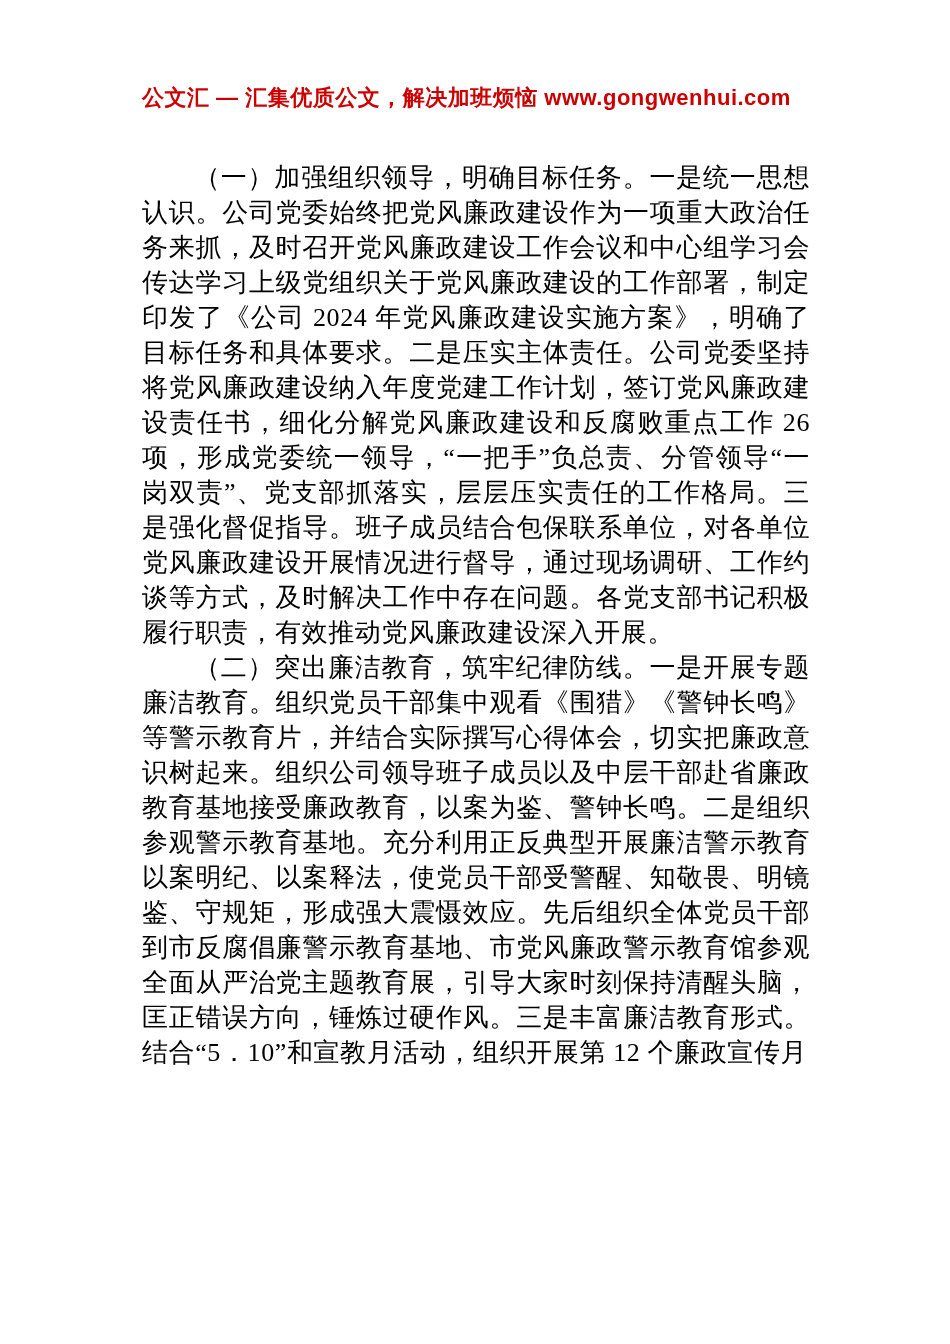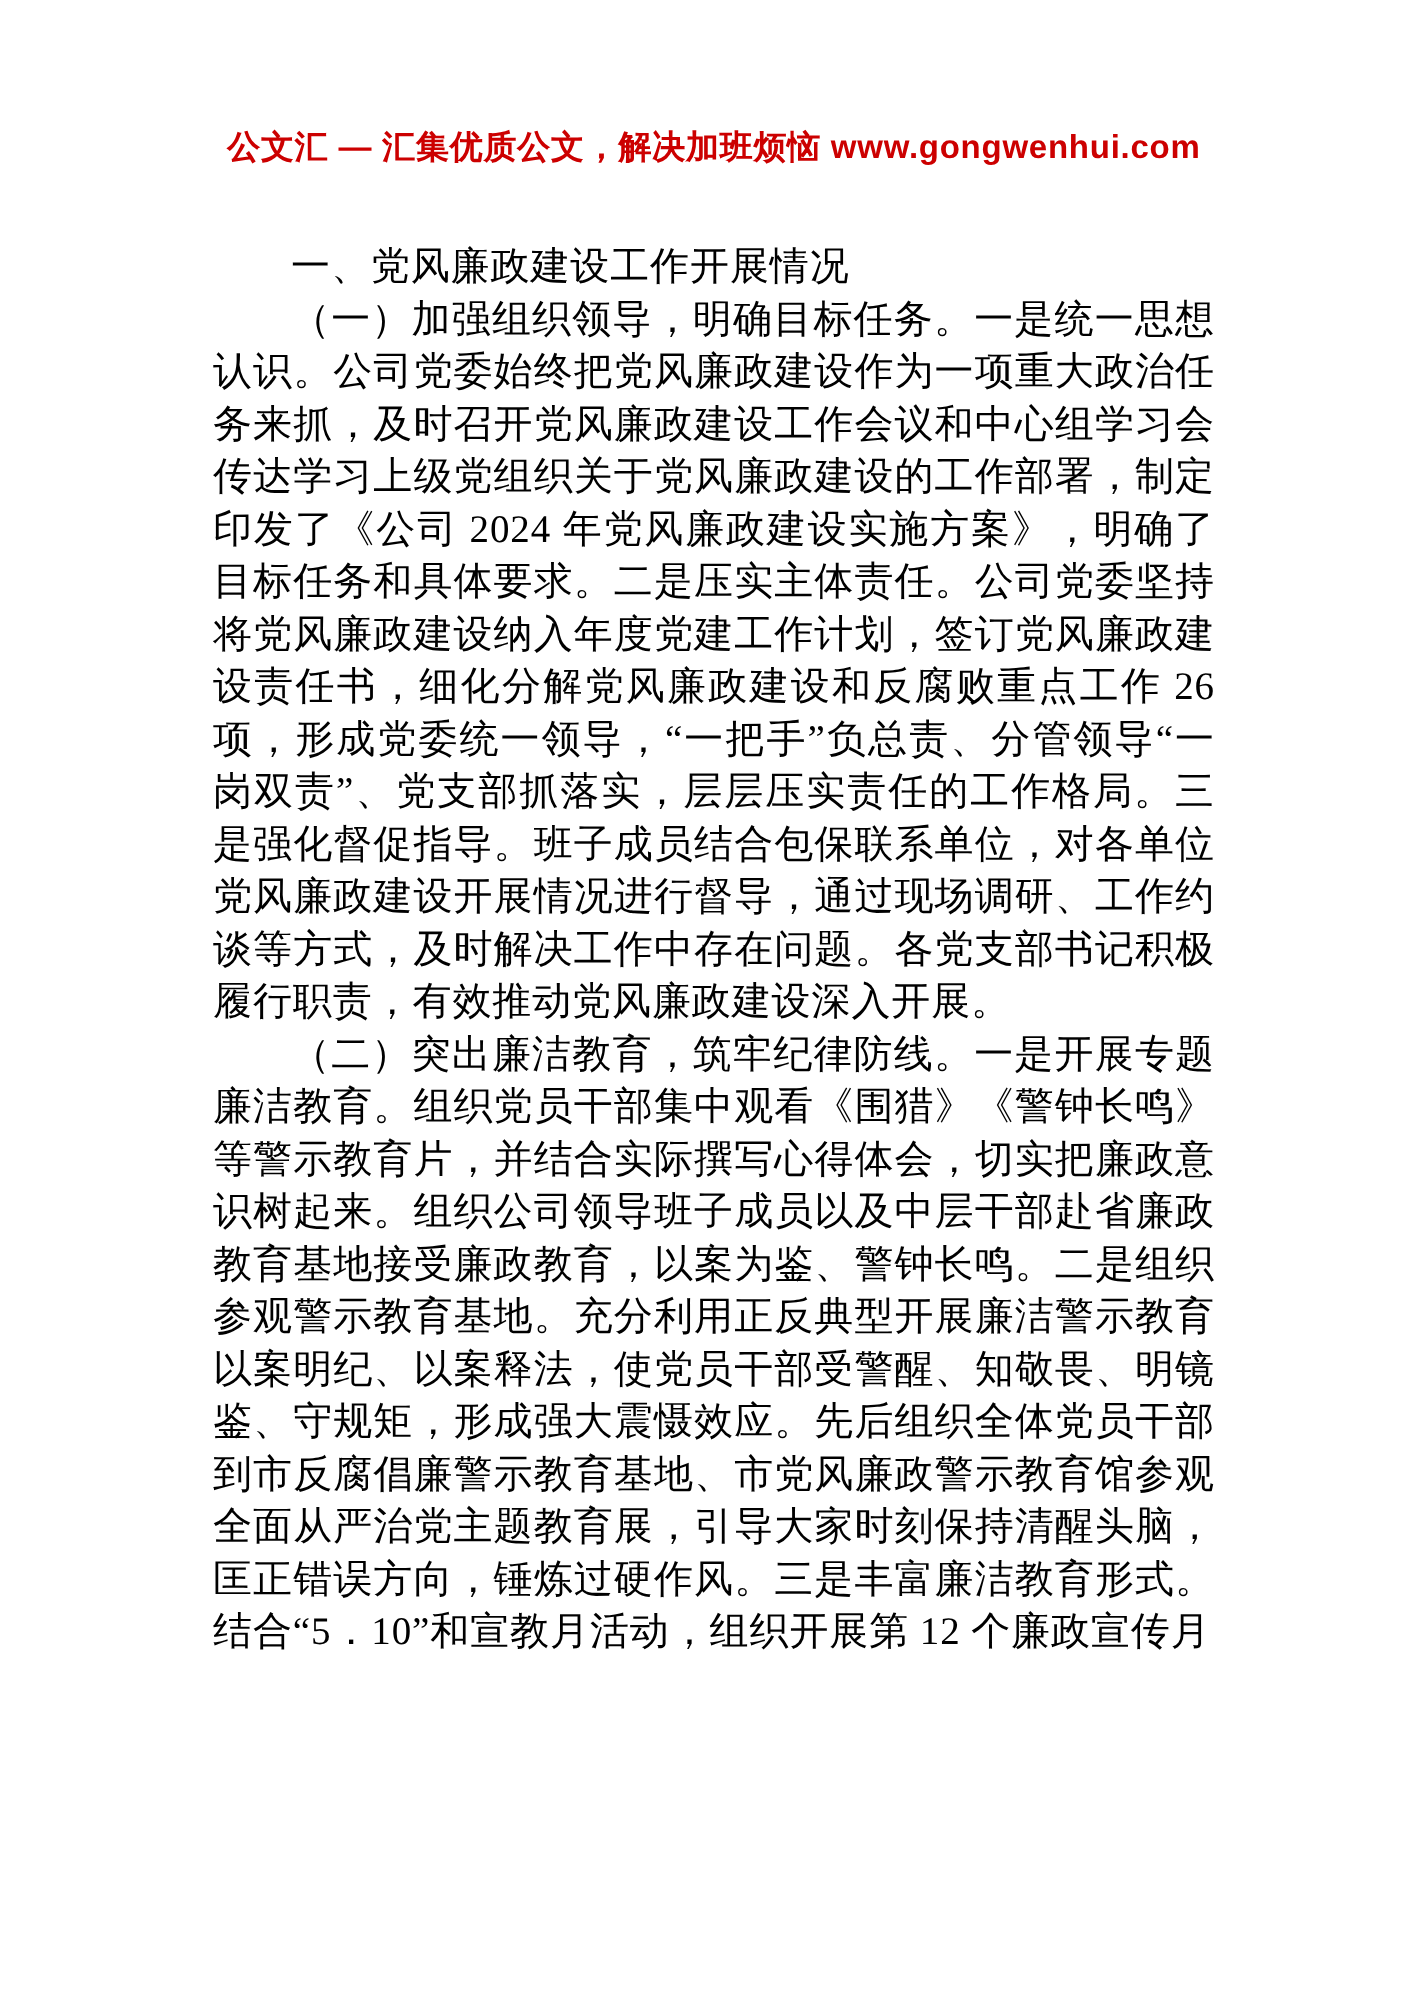--- a/index.html
+++ b/index.html
@@ -16,21 +16,20 @@
   .page {
     position: relative;
     width: 950px;
     height: 1344px;
     box-sizing: border-box;
     padding: 84px 140px 0 142px;
     overflow: hidden;
     background: #ffffff;
   }
   .banner {
-    text-align: center;
     color: #cc0000;
     font-family: "Liberation Sans", sans-serif;
     font-weight: bold;
     font-size: 22px;
     line-height: 28px;
     letter-spacing: 0.5px;
   }
   .doc-title {
     margin: 62px 0 0 0;
     text-align: center;
@@ -55,18 +54,17 @@
 </style>
 </head>
 <body>
 
 <div class="page">
 
   <div class="banner">公文汇 — 汇集优质公文，解决加班烦恼 www.gongwenhui.com</div>
 
 
   <div class="doc-body">
-    <p class="para">一、党风廉政建设工作开展情况</p>
     <p class="para">（一）加强组织领导，明确目标任务。一是统一思想认识。公司党委始终把党风廉政建设作为一项重大政治任务来抓，及时召开党风廉政建设工作会议和中心组学习会传达学习上级党组织关于党风廉政建设的工作部署，制定印发了《公司 2024 年党风廉政建设实施方案》，明确了目标任务和具体要求。二是压实主体责任。公司党委坚持将党风廉政建设纳入年度党建工作计划，签订党风廉政建设责任书，细化分解党风廉政建设和反腐败重点工作 26 项，形成党委统一领导，“一把手”负总责、分管领导“一岗双责”、党支部抓落实，层层压实责任的工作格局。三是强化督促指导。班子成员结合包保联系单位，对各单位党风廉政建设开展情况进行督导，通过现场调研、工作约谈等方式，及时解决工作中存在问题。各党支部书记积极履行职责，有效推动党风廉政建设深入开展。</p>
     <p class="para">（二）突出廉洁教育，筑牢纪律防线。一是开展专题廉洁教育。组织党员干部集中观看《围猎》《警钟长鸣》等警示教育片，并结合实际撰写心得体会，切实把廉政意识树起来。组织公司领导班子成员以及中层干部赴省廉政教育基地接受廉政教育，以案为鉴、警钟长鸣。二是组织参观警示教育基地。充分利用正反典型开展廉洁警示教育以案明纪、以案释法，使党员干部受警醒、知敬畏、明镜鉴、守规矩，形成强大震慑效应。先后组织全体党员干部到市反腐倡廉警示教育基地、市党风廉政警示教育馆参观全面从严治党主题教育展，引导大家时刻保持清醒头脑，匡正错误方向，锤炼过硬作风。三是丰富廉洁教育形式。结合“5．10”和宣教月活动，组织开展第 12 个廉政宣传月</p>
   </div>
 
 </div>
 
 </body></html>

